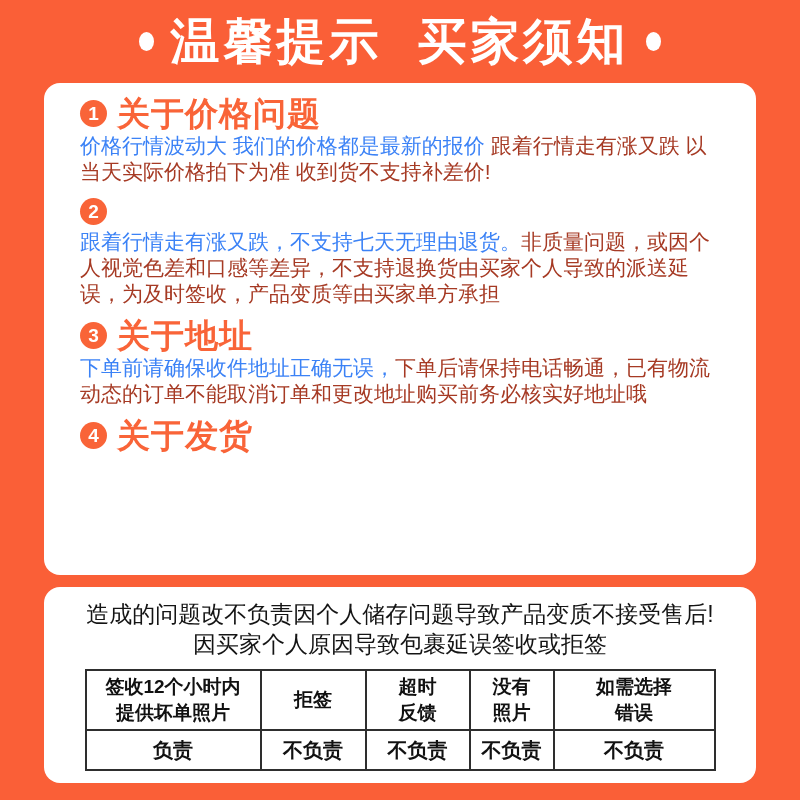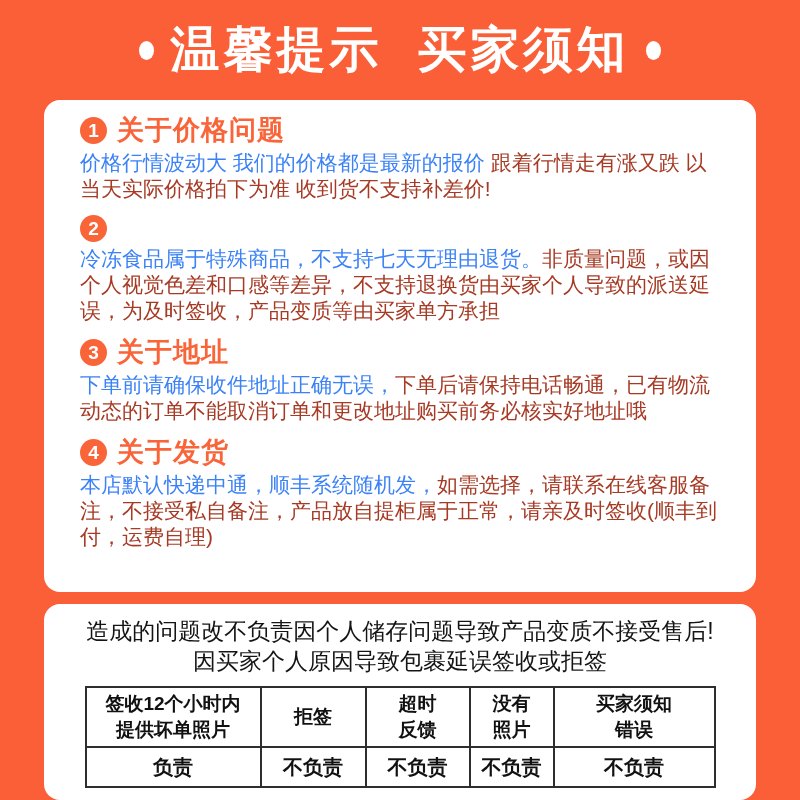--- a/index.html
+++ b/index.html
@@ -6,21 +6,21 @@
   html, body { margin: 0; padding: 0; }
   body {
     width: 800px; height: 800px;
     background: #FA5F37;
     font-family: "Liberation Sans", "DejaVu Sans", sans-serif;
     overflow: hidden;
   }
 
   
   .header {
-    height: 100px;
+    height: 83px;
     display: flex; align-items: center; justify-content: center;
     gap: 16px;
   }
   .dot {
     width: 15px; height: 19px; border-radius: 50%;
     background: #ffffff; flex: 0 0 auto;
   }
   .header h1 {
     margin: 0; padding: 0;
     color: #ffffff; font-size: 49px; font-weight: bold;
@@ -41,21 +41,21 @@
   .sec-title { display: flex; align-items: center; gap: 10px; }
   .badge {
     width: 27px; height: 27px; border-radius: 50%;
     background: #F96438; color: #ffffff;
     font-size: 19px; font-weight: bold;
     display: flex; align-items: center; justify-content: center;
     flex: 0 0 auto;
   }
   .sec-title h2 {
     margin: 0; color: #F96438;
-    font-size: 27px; font-weight: bold; line-height: 31px;
+    font-size: 33px; font-weight: bold; line-height: 31px;
     letter-spacing: 1px;
   }
   .sec-body {
     margin: 4px 0 0 0;
     font-size: 21px; line-height: 26px;
     color: #A63A24;
   }
   .sec-body .hl { color: #3b82f6; }
 
   
@@ -104,56 +104,55 @@
       <span class="badge">1</span>
       <h2>关于价格问题</h2>
     </div>
     <p class="sec-body"><span class="hl">价格行情波动大 我们的价格都是最新的报价 </span><span>跟着行情走有涨又跌 以当天实际价格拍下为准 收到货不支持补差价!</span></p>
   </div>
 
   <div class="section">
     <div class="sec-title">
       <span class="badge">2</span>
     </div>
-    <p class="sec-body"><span class="hl">冷冻食品属于特殊商品，不支持七天无理由退货。</span><span>非质量问题，或因个人视觉色差和口感等差异，不支持退换货由买家个人导致的派送延误，为及时签收，产品变质等由买家单方承担</span></p>
+    <p class="sec-body"><span class="hl">跟着行情走有涨又跌，不支持七天无理由退货。</span><span>非质量问题，或因个人视觉色差和口感等差异，不支持退换货由买家个人导致的派送延误，为及时签收，产品变质等由买家单方承担</span></p>
   </div>
 
   <div class="section">
     <div class="sec-title">
       <span class="badge">3</span>
       <h2>关于地址</h2>
     </div>
     <p class="sec-body"><span class="hl">下单前请确保收件地址正确无误，</span><span>下单后请保持电话畅通，已有物流动态的订单不能取消订单和更改地址购买前务必核实好地址哦</span></p>
   </div>
 
   <div class="section">
     <div class="sec-title">
       <span class="badge">4</span>
       <h2>关于发货</h2>
     </div>
-    <p class="sec-body"><span class="hl">本店默认快递中通，顺丰系统随机发，</span><span>如需选择，请联系在线客服备注，不接受私自备注，产品放自提柜属于正常，请亲及时签收(顺丰到付，运费自理)</span></p>
   </div>
 
 </div>
 
 <div class="bottom-card">
   <div class="notice-line">造成的问题改不负责因个人储存问题导致产品变质不接受售后!</div>
   <div class="notice-line">因买家个人原因导致包裹延误签收或拒签</div>
 
   <table class="resp-table">
     <tbody>
         <tr class="row-head">
       <td class="c1">签收12个小时内
 提供坏单照片</td>
       <td class="c2">拒签</td>
       <td class="c3">超时
 反馈</td>
       <td class="c4">没有
 照片</td>
-      <td class="c5">买家须知
+      <td class="c5">如需选择
 错误</td>
     </tr>
     <tr class="row-val">
       <td class="c1">负责</td>
       <td class="c2">不负责</td>
       <td class="c3">不负责</td>
       <td class="c4">不负责</td>
       <td class="c5">不负责</td>
     </tr>
   </tbody>

